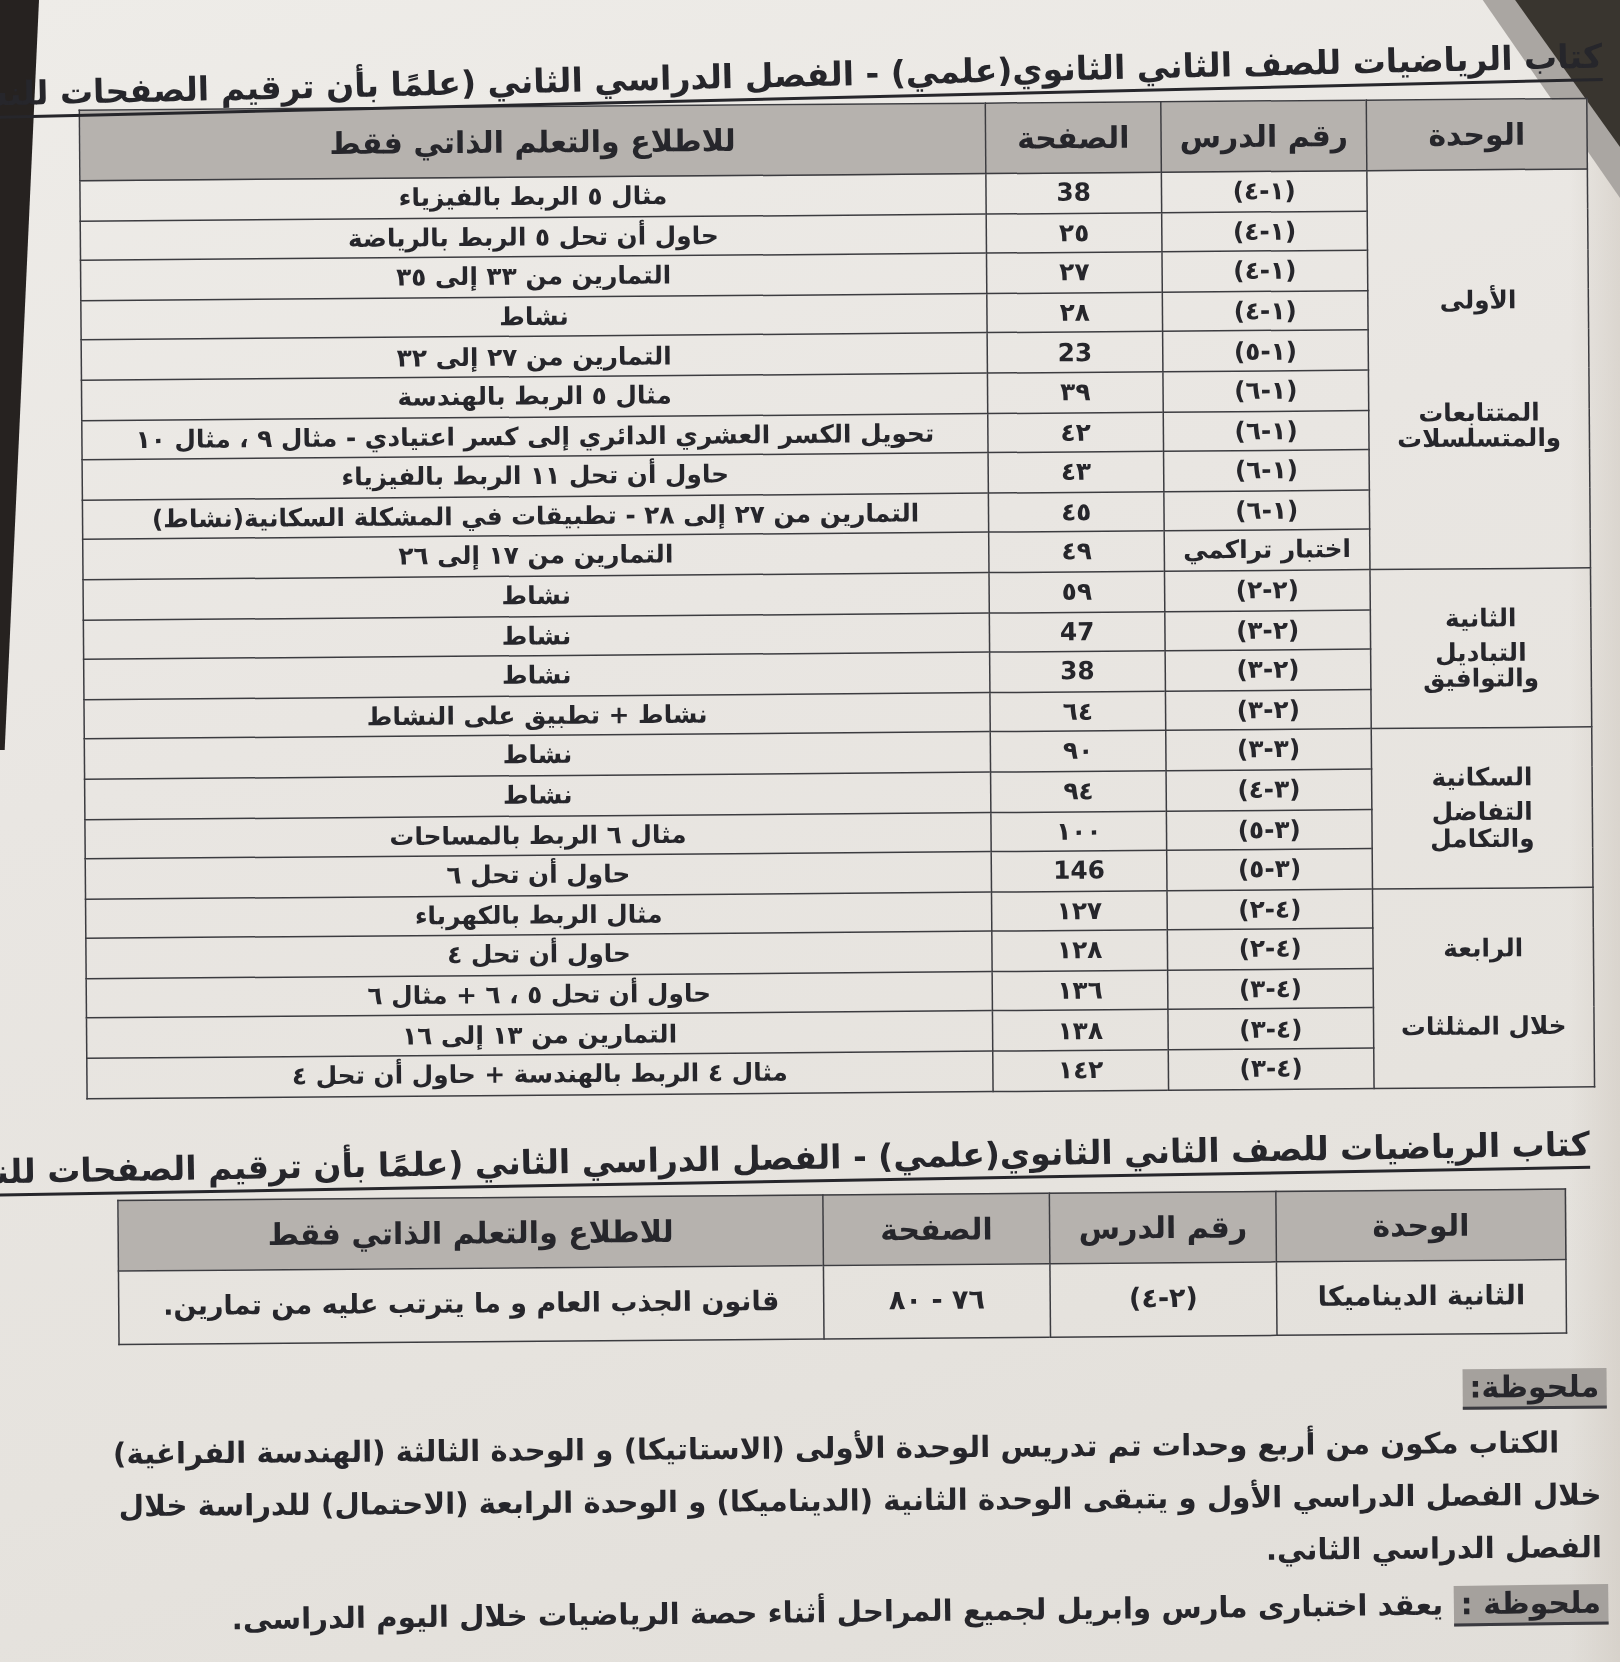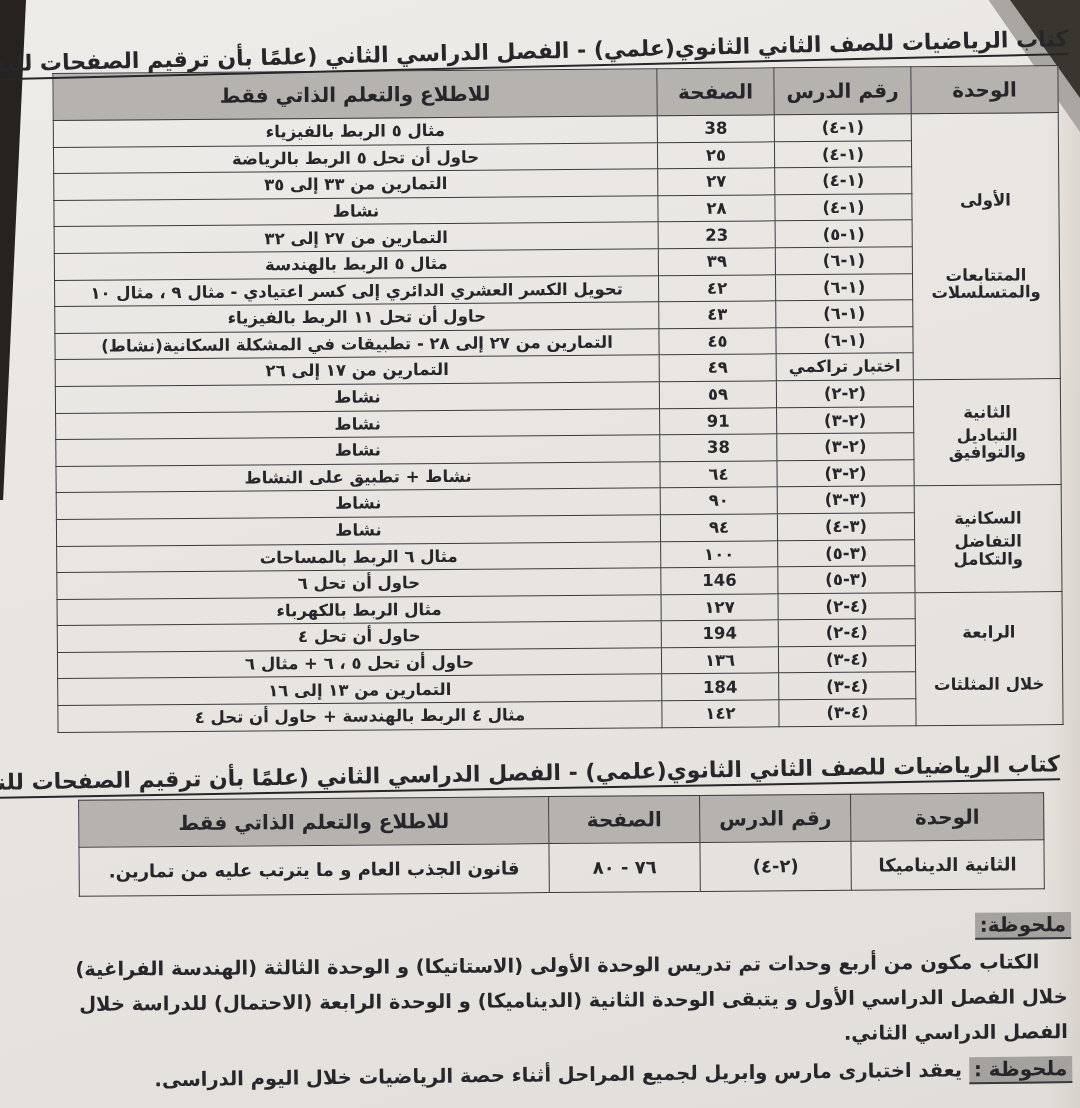--- a/index.html
+++ b/index.html
@@ -157,21 +157,21 @@
               <span class="gap-s"></span>
               <span class="unit-topic">التباديل والتوافيق</span>
             </div>
           </td>
           <td>(٢-٢)</td>
           <td>٥٩</td>
           <td>نشاط</td>
         </tr>
         <tr>
           <td>(٢-٣)</td>
-          <td>91</td>
+          <td>47</td>
           <td>نشاط</td>
         </tr>
         <tr>
           <td>(٢-٣)</td>
           <td>38</td>
           <td>نشاط</td>
         </tr>
         <tr>
           <td>(٢-٣)</td>
           <td>٦٤</td>
@@ -211,31 +211,31 @@
               <span class="gap-m"></span>
               <span class="unit-topic">خلال المثلثات</span>
             </div>
           </td>
           <td>(٤-٢)</td>
           <td>١٢٧</td>
           <td>مثال الربط بالكهرباء</td>
         </tr>
         <tr>
           <td>(٤-٢)</td>
-          <td>194</td>
+          <td>١٢٨</td>
           <td>حاول أن تحل ٤</td>
         </tr>
         <tr>
           <td>(٤-٣)</td>
           <td>١٣٦</td>
           <td>حاول أن تحل ٥ ، ٦ + مثال ٦</td>
         </tr>
         <tr>
           <td>(٤-٣)</td>
-          <td>184</td>
+          <td>١٣٨</td>
           <td>التمارين من ١٣ إلى ١٦</td>
         </tr>
         <tr>
           <td>(٤-٣)</td>
           <td>١٤٢</td>
           <td>مثال ٤ الربط بالهندسة + حاول أن تحل ٤</td>
         </tr>
       </tbody>
     </table>
 

